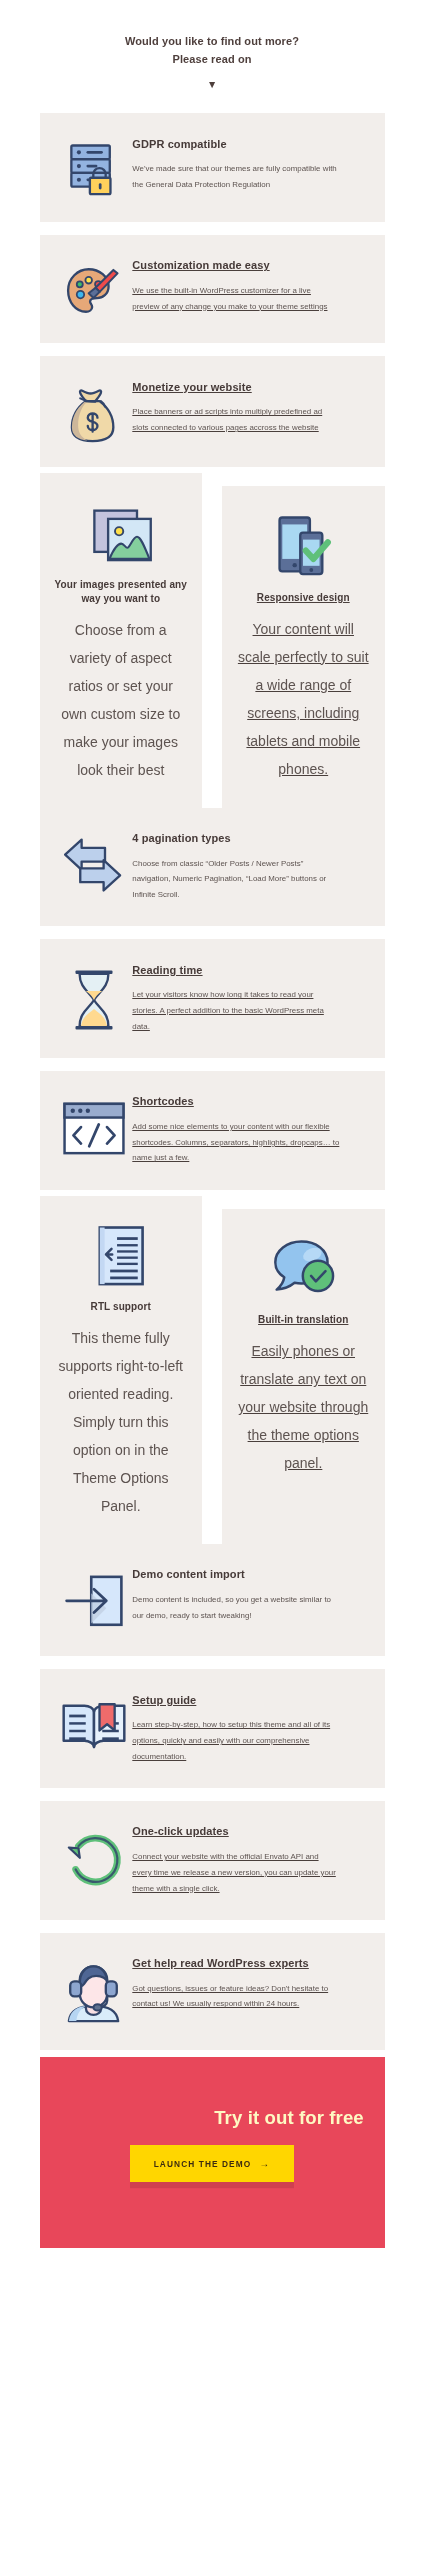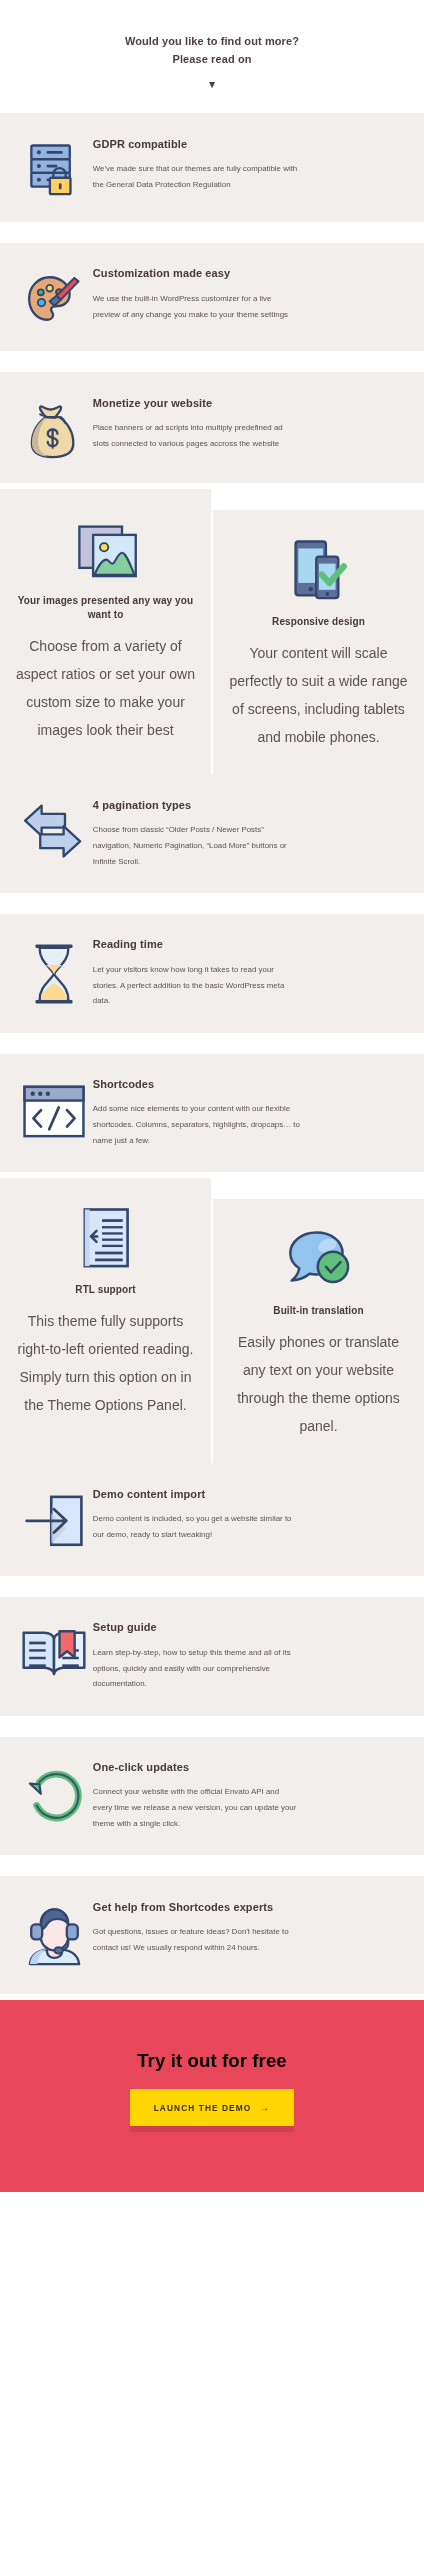--- a/index.html
+++ b/index.html
@@ -3,21 +3,21 @@
 <meta charset="utf-8">
 <style>
   html,body{margin:0;padding:0;}
   body{
     width:424px;
     background:#ffffff;
     font-family:"Liberation Sans", sans-serif;
     color:#4a3f3c;
     -webkit-font-smoothing:antialiased;
   }
-  .page{width:424px;margin:0 auto;background:#ffffff;}
+  .page{width:345px;margin:0 auto;background:#ffffff;}
 
   
   .intro{
     background:#ffffff;
     text-align:center;
     padding:33px 0 23.4px 0;
   }
   .intro-line{
     font-size:11px;
     font-weight:700;
@@ -30,21 +30,21 @@
     font-size:10.3px;
     line-height:1;
     color:#4e3f3c;
   }
 
   
   .card{
     background:#f2eeeb;
     box-sizing:border-box;
   }
-  .card + .card{margin-top:21px;}
+  .card + .card{margin-top:13px;text-decoration:underline;}
 
   .row-card{
     display:flex;
     align-items:flex-start;
     padding:23.4px 19.3px 23.4px 18px;
   }
   .row-icon{
     flex:0 0 72px;
     display:flex;
     align-items:flex-start;
@@ -62,21 +62,21 @@
   }
   .row-text{
     font-size:7.9px;
     line-height:2.0;
     color:#5d5350;
     margin:0;
     max-width:207px;
   }
 
   
-  .pair{display:flex;gap:2px;margin-top:6.2px;}
+  .pair{display:flex;gap:20px;margin-top:6.2px;}
   .pair .card{
     flex:1 1 0;
     text-align:center;
     padding:22px 15px 23.4px 15px;
     min-width:0;
   }
   .pair-icon{
     height:77px;
     display:flex;
     align-items:center;
@@ -98,25 +98,26 @@
   }
 
   
   .cta{
     background:#e8475a;
     text-align:center;
     padding:50px 20.7px 66px 20.7px;
     margin-top:6.2px;
   }
   .cta-title{
-    color:#000000;
+    color:#fef9c3;
     font-size:18.6px;
     font-weight:700;
     margin:0 0 16.5px 0;
     letter-spacing:0.1px;
+    text-align:right;
   }
   .cta-sub{
     color:#ffffff;
     font-size:8.3px;
     line-height:1.95;
     margin:0 0 23.4px 0;
     opacity:.97;
   }
   .cta-btn{
     display:inline-block;
@@ -382,21 +383,21 @@
         <path d="M35 62c6 5 16 5 22 0v6H35z" fill="#e6c9d0"></path>
         <path d="M26 30a20 20 0 0 1 40 0v20a20 20 0 0 1-40 0z" fill="#fde6e8" stroke="#33466b" stroke-width="3.4"></path>
         <path d="M26 34c0-14 8-24 20-24s20 10 20 24c0-6-8-10-16-10-10 0-14 6-18 12-3 4-6 4-6-2z" fill="#4f6694" stroke="#33466b" stroke-width="3.4" stroke-linejoin="round"></path>
         <rect x="12" y="32" width="16" height="22" rx="6" fill="#8da6d0" stroke="#33466b" stroke-width="3.4"></rect>
         <rect x="64" y="32" width="16" height="22" rx="6" fill="#8da6d0" stroke="#33466b" stroke-width="3.4"></rect>
         <path d="M66 54v6c0 6-6 10-12 10" fill="none" stroke="#33466b" stroke-width="3.4" stroke-linecap="round"></path>
         <ellipse cx="52" cy="70" rx="6" ry="4.6" fill="#5f718f" stroke="#33466b" stroke-width="3"></ellipse>
       </svg>
     </div>
     <div class="row-body">
-      <h3 class="row-title">Get help from Shortcodes experts</h3>
+      <h3 class="row-title">Get help read WordPress experts</h3>
       <p class="row-text">Got questions, issues or feature ideas? Don't hesitate to contact us! We usually respond within 24 hours.</p>
     </div>
   </section>
 
   <section class="cta">
     <h2 class="cta-title">Try it out for free</h2>
     <button class="cta-btn">
       <span>LAUNCH THE DEMO</span><span class="arrow">→</span>
     </button>
   </section>

